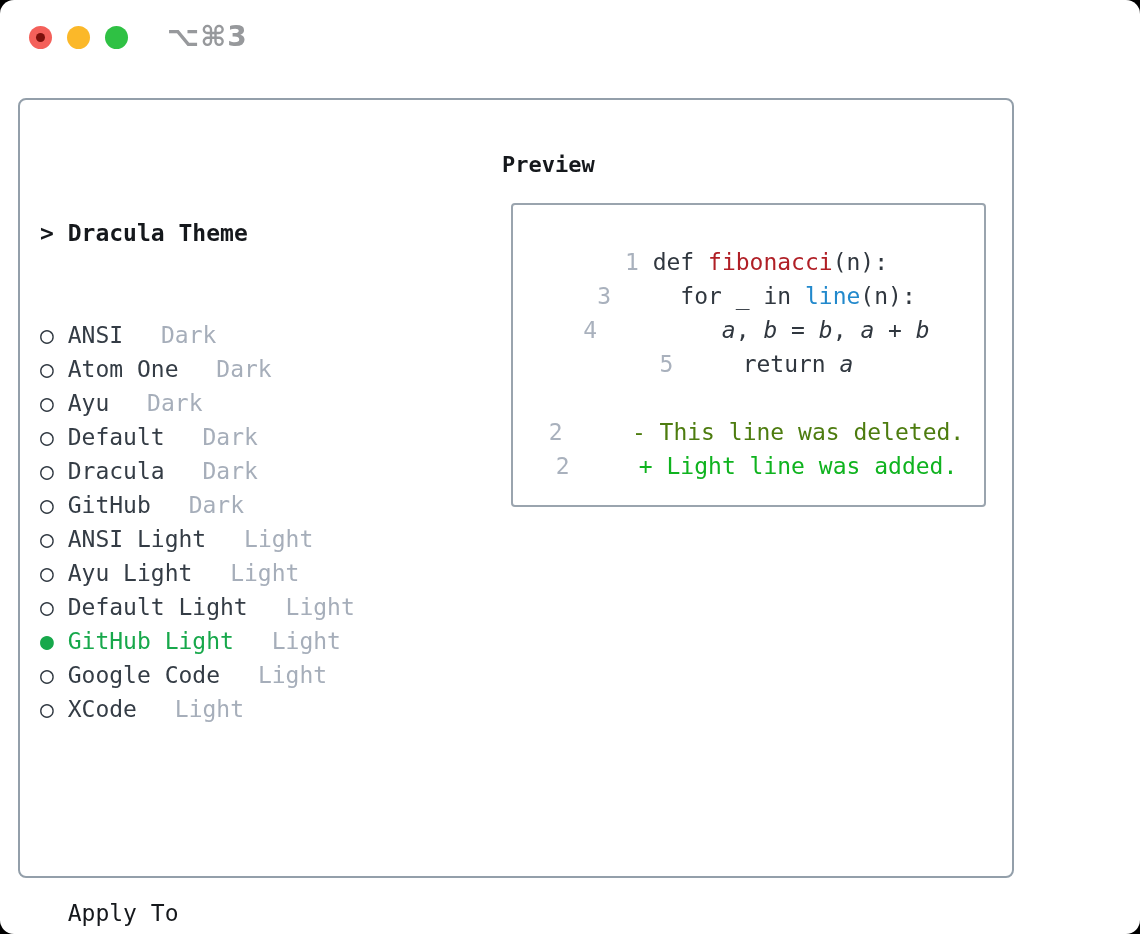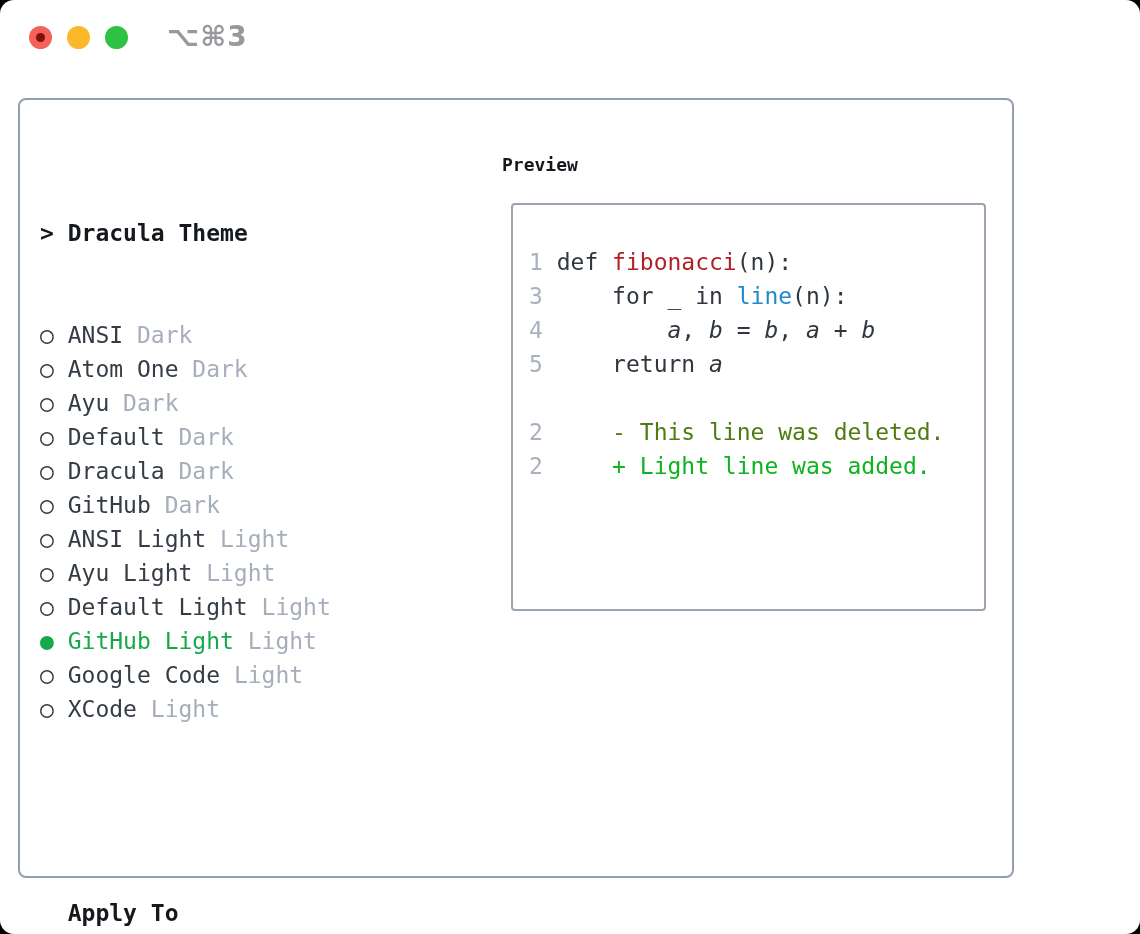--- a/index.html
+++ b/index.html
@@ -35,36 +35,36 @@
     border:2px solid #939faa;border-radius:8px;background:#fff;
   }
   .left-col{
     position:absolute;left:20px;top:48px;
     font-size:23px;line-height:34px;white-space:pre;
   }
   .row{white-space:pre;height:34px;}
   .spacer{height:34px;}
   .hdr{color:#15181c;font-weight:bold;}
   .prompt{color:#15181c;font-weight:bold;}
-  .subhdr{color:#15181c;font-weight:bold;}
+  .subhdr{color:#15181c;font-weight:normal;}
   .bullet{color:#343c45;}
   .oname{color:#343c45;}
-  .variant{color:#a6aeba;}
+  .variant{color:#a6aeba;margin-left:24px;}
   .option.selected .bullet,
   .option.selected .oname{color:#17a84b;}
   
   .preview-heading{
     position:absolute;left:482px;top:48px;
-    font-size:18px;line-height:34px;font-weight:bold;color:#15181c;
+    font-size:22px;line-height:34px;font-weight:bold;color:#15181c;
   }
   .preview-box{
-    position:absolute;left:491px;top:103px;width:475px;height:408px;
+    position:absolute;left:491px;top:103px;width:475px;height:304px;
     box-sizing:border-box;
     border:2px solid #9aa4ae;border-radius:4px;background:#fff;
-    padding:40px 0 0 16px;overflow:hidden;
+    padding:40px 0 0 16px;overflow:hidden;text-align:center;
   }
   .pline{white-space:pre;font-size:23px;line-height:34px;height:34px;}
   .seg-ln{color:#a9b1bd;}
   .seg-t{color:#30373f;}
   .seg-fn{color:#b01f26;}
   .seg-nm{color:#0e7e88;}
   .seg-bi{color:#2289cc;}
   .seg-var{color:#30373f;font-style:italic;}
   .seg-ctx{color:#969ea8;}
   .seg-del{color:#4d7c0f;}

